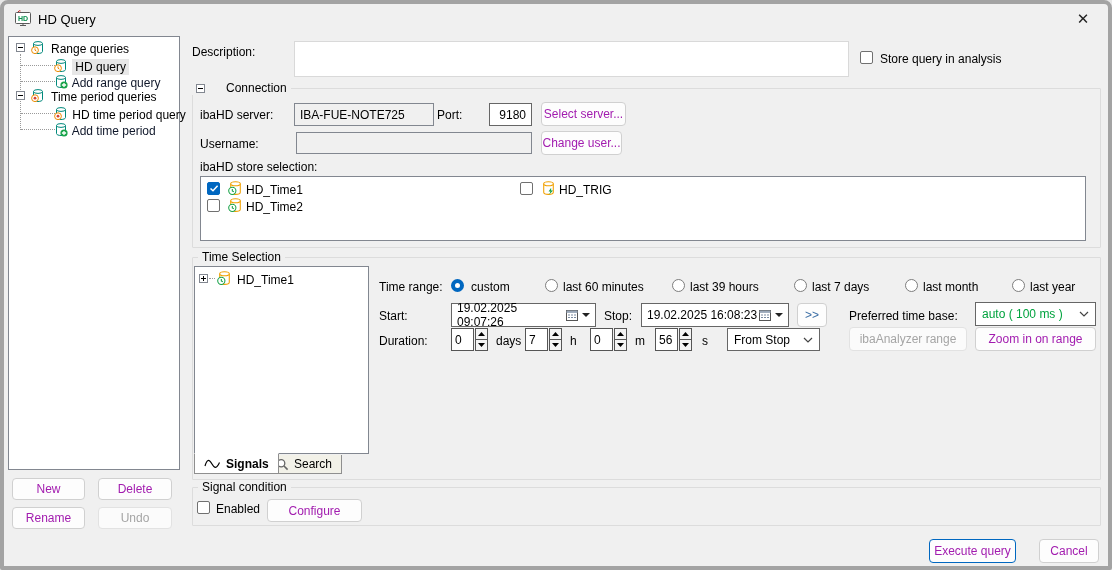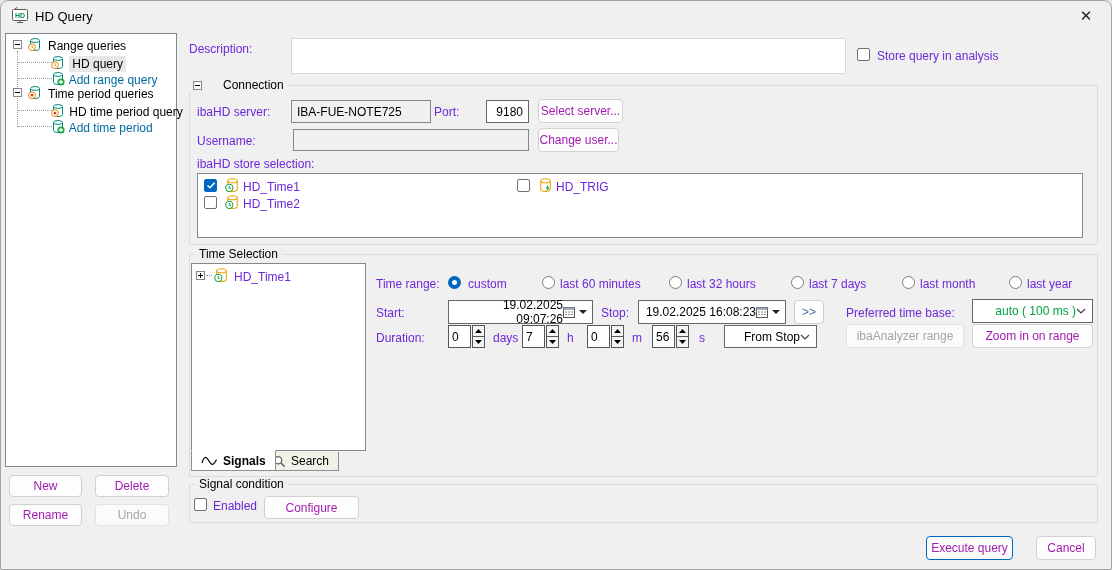--- a/index.html
+++ b/index.html
@@ -1,22 +1,22 @@
 <!DOCTYPE html>
 <html><head>
 <meta charset="utf-8">
 <style>
   * { box-sizing: border-box; margin: 0; padding: 0; }
   html,body { width:1112px; height:570px; background:#e8e8e8; }
   body { font-family:"Liberation Sans", sans-serif; font-size:12px; color:#000; }
   .dialog { position:absolute; left:0; top:0; width:1112px; height:570px;
-            background:#f0f0f0; border:1px solid #a3a3a3; border-radius:8px 8px 2px 2px;
-            overflow:hidden;text-align:right; }
+            background:#f0f0f0; border:4px solid #a3a3a3; border-radius:8px 8px 2px 2px;
+            overflow:hidden; }
   .abs { position:absolute; }
-  .lbl { position:absolute; font-size:12px; color:#6d28d9; white-space:nowrap; }
+  .lbl { position:absolute; font-size:12px; color:#000000; white-space:nowrap; }
   .titlebar { position:absolute; left:0; top:0; width:100%; height:30px; }
   .title-text { position:absolute; left:34px; top:8px; font-size:13px; }
   .close-btn { position:absolute; right:8px; top:2px; width:34px; height:26px;
                display:flex; align-items:center; justify-content:center; font-size:15px; color:#222; cursor:default; }
   .panel { position:absolute; background:#fff; border:1px solid #828790; }
   .btn { position:absolute; background:#fdfdfd; border:1px solid #d0d0d0; border-radius:4px;
          display:flex; align-items:center; justify-content:center; font-size:12px; color:#a21caf; }
   .btn.disabled { color:#a5a5a5; background:#fbfbfb; border-color:#e2e2e2; }
   .btn.primary { border:1.5px solid #0067c0; }
   .groupbox { position:absolute; border:1px solid #dcdcdc; border-radius:1px; }
@@ -25,21 +25,21 @@
            align-items:center; padding:0 5px; font-size:12px; }
   .input.readonly { background:#f0f0f0; border-color:#828790; }
   .lightbox { position:absolute; background:#fff; border:1px solid #d9d9d9; }
   .cb { position:absolute; width:13px; height:13px; border:1px solid #707070; border-radius:2px;
         background:#fff; display:flex; align-items:center; justify-content:center; }
   .cb.checked { background:#0067c0; border-color:#0067c0; }
   .radio { position:absolute; width:13px; height:13px; border:1px solid #7d7d7d; border-radius:50%; background:#fff; }
   .radio.selected { border:4px solid #0067c0; }
   .treerow { position:absolute; white-space:nowrap; font-size:12px; }
   .treerow .sel { background:#e7e7e7; padding:1px 3px; }
-  .link { color:#0369a1; }
+  .link { color:#0f172a; }
   .dotv { position:absolute; border-left:1px dotted #9a9a9a; width:0; }
   .doth { position:absolute; border-top:1px dotted #9a9a9a; height:0; }
   .expander { position:absolute; width:9px; height:9px; background:#fff; border:1px solid #828790; }
   .expander:before { content:""; position:absolute; left:1px; right:1px; top:3px; border-top:1px solid #000; }
   .expander.plus:after { content:""; position:absolute; top:1px; bottom:1px; left:3px; border-left:1px solid #000; }
   .dtp { justify-content:flex-start; }
   .dtp .txt { flex:1; }
   .combo { position:absolute; background:#fff; border:1px solid #666; display:flex;
            align-items:center; padding:0 6px; font-size:12px; }
   .combo .txt { flex:1; }
@@ -234,21 +234,21 @@
     </svg>
     <span>Search</span>
   </div>
 
   <div class="lbl" style="left:375px;top:276px">Time range:</div>
   <div class="radio selected" style="left:447px;top:275px"></div>
   <div class="lbl" style="left:467px;top:276px">custom</div>
   <div class="radio" style="left:541px;top:275px"></div>
   <div class="lbl" style="left:559px;top:276px">last 60 minutes</div>
   <div class="radio" style="left:668px;top:275px"></div>
-  <div class="lbl" style="left:686px;top:276px">last 32 hours</div>
+  <div class="lbl" style="left:686px;top:276px">last 39 hours</div>
   <div class="radio" style="left:790px;top:275px"></div>
   <div class="lbl" style="left:808px;top:276px">last 7 days</div>
   <div class="radio" style="left:901px;top:275px"></div>
   <div class="lbl" style="left:919px;top:276px">last month</div>
   <div class="radio" style="left:1008px;top:275px"></div>
   <div class="lbl" style="left:1026px;top:276px">last year</div>
 
   <div class="lbl" style="left:375px;top:305px">Start:</div>
   <div class="input dtp" style="left:447px;top:299px;width:145px;height:24px">
     <span class="txt">19.02.2025 09:07:26</span>

